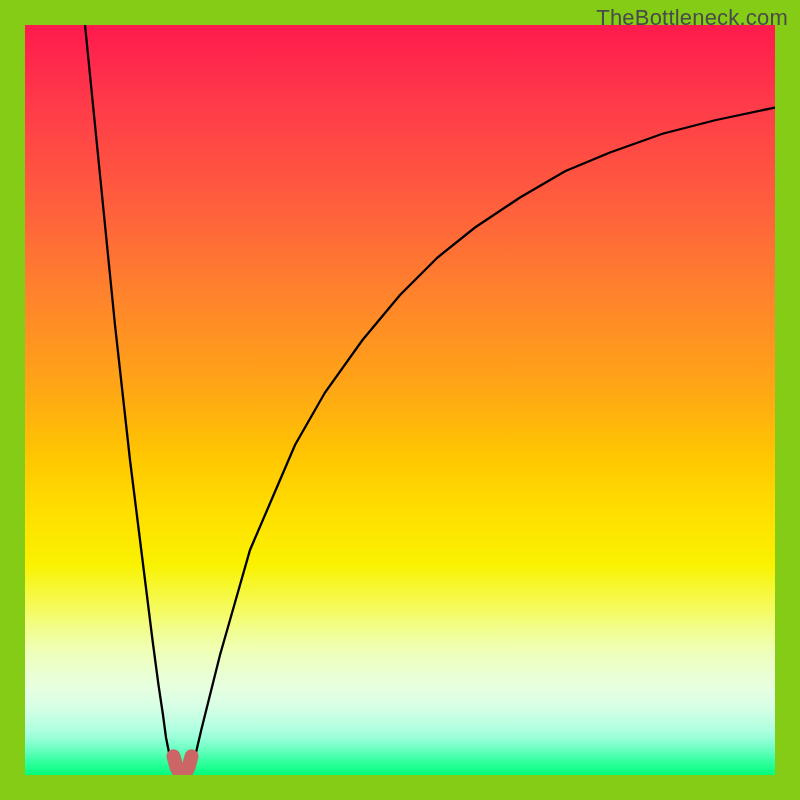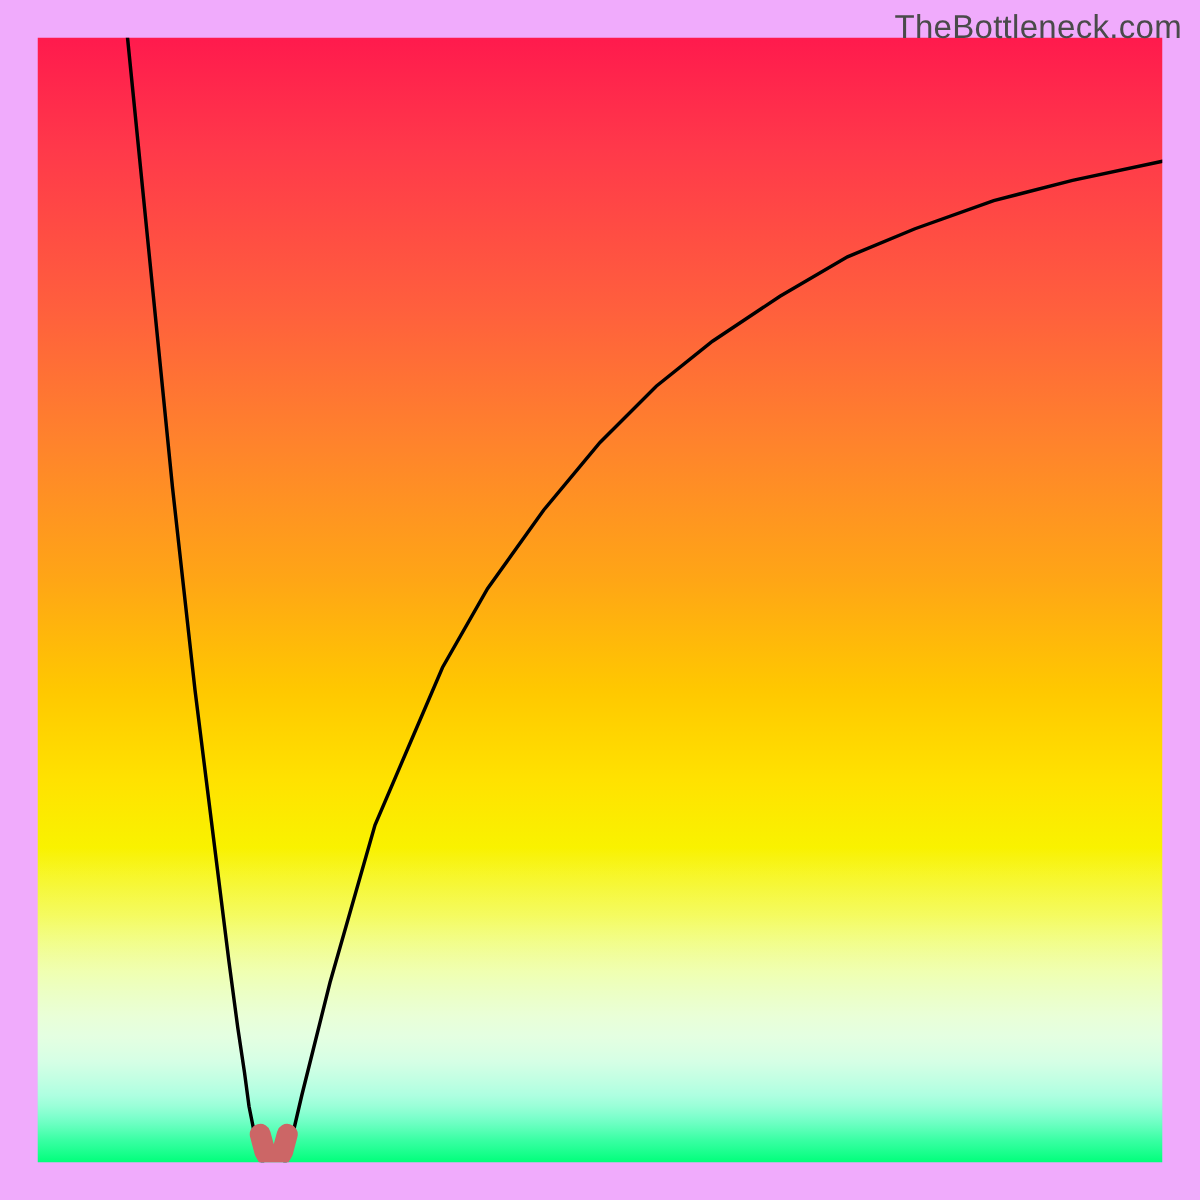--- a/index.html
+++ b/index.html
@@ -8,21 +8,21 @@
     width: 800px;
     height: 800px;
     overflow: hidden;
     background: #000;
     font-family: Arial, Helvetica, sans-serif;
   }
   .canvas {
     position: relative;
     width: 800px;
     height: 800px;
-    background: #f0abfc;
+    background: #84cc16;
   }
   .plot-area {
     position: absolute;
     left: 25px;
     top: 25px;
     width: 750px;
     height: 750px;
     overflow: hidden;
   }
   .gradient {

